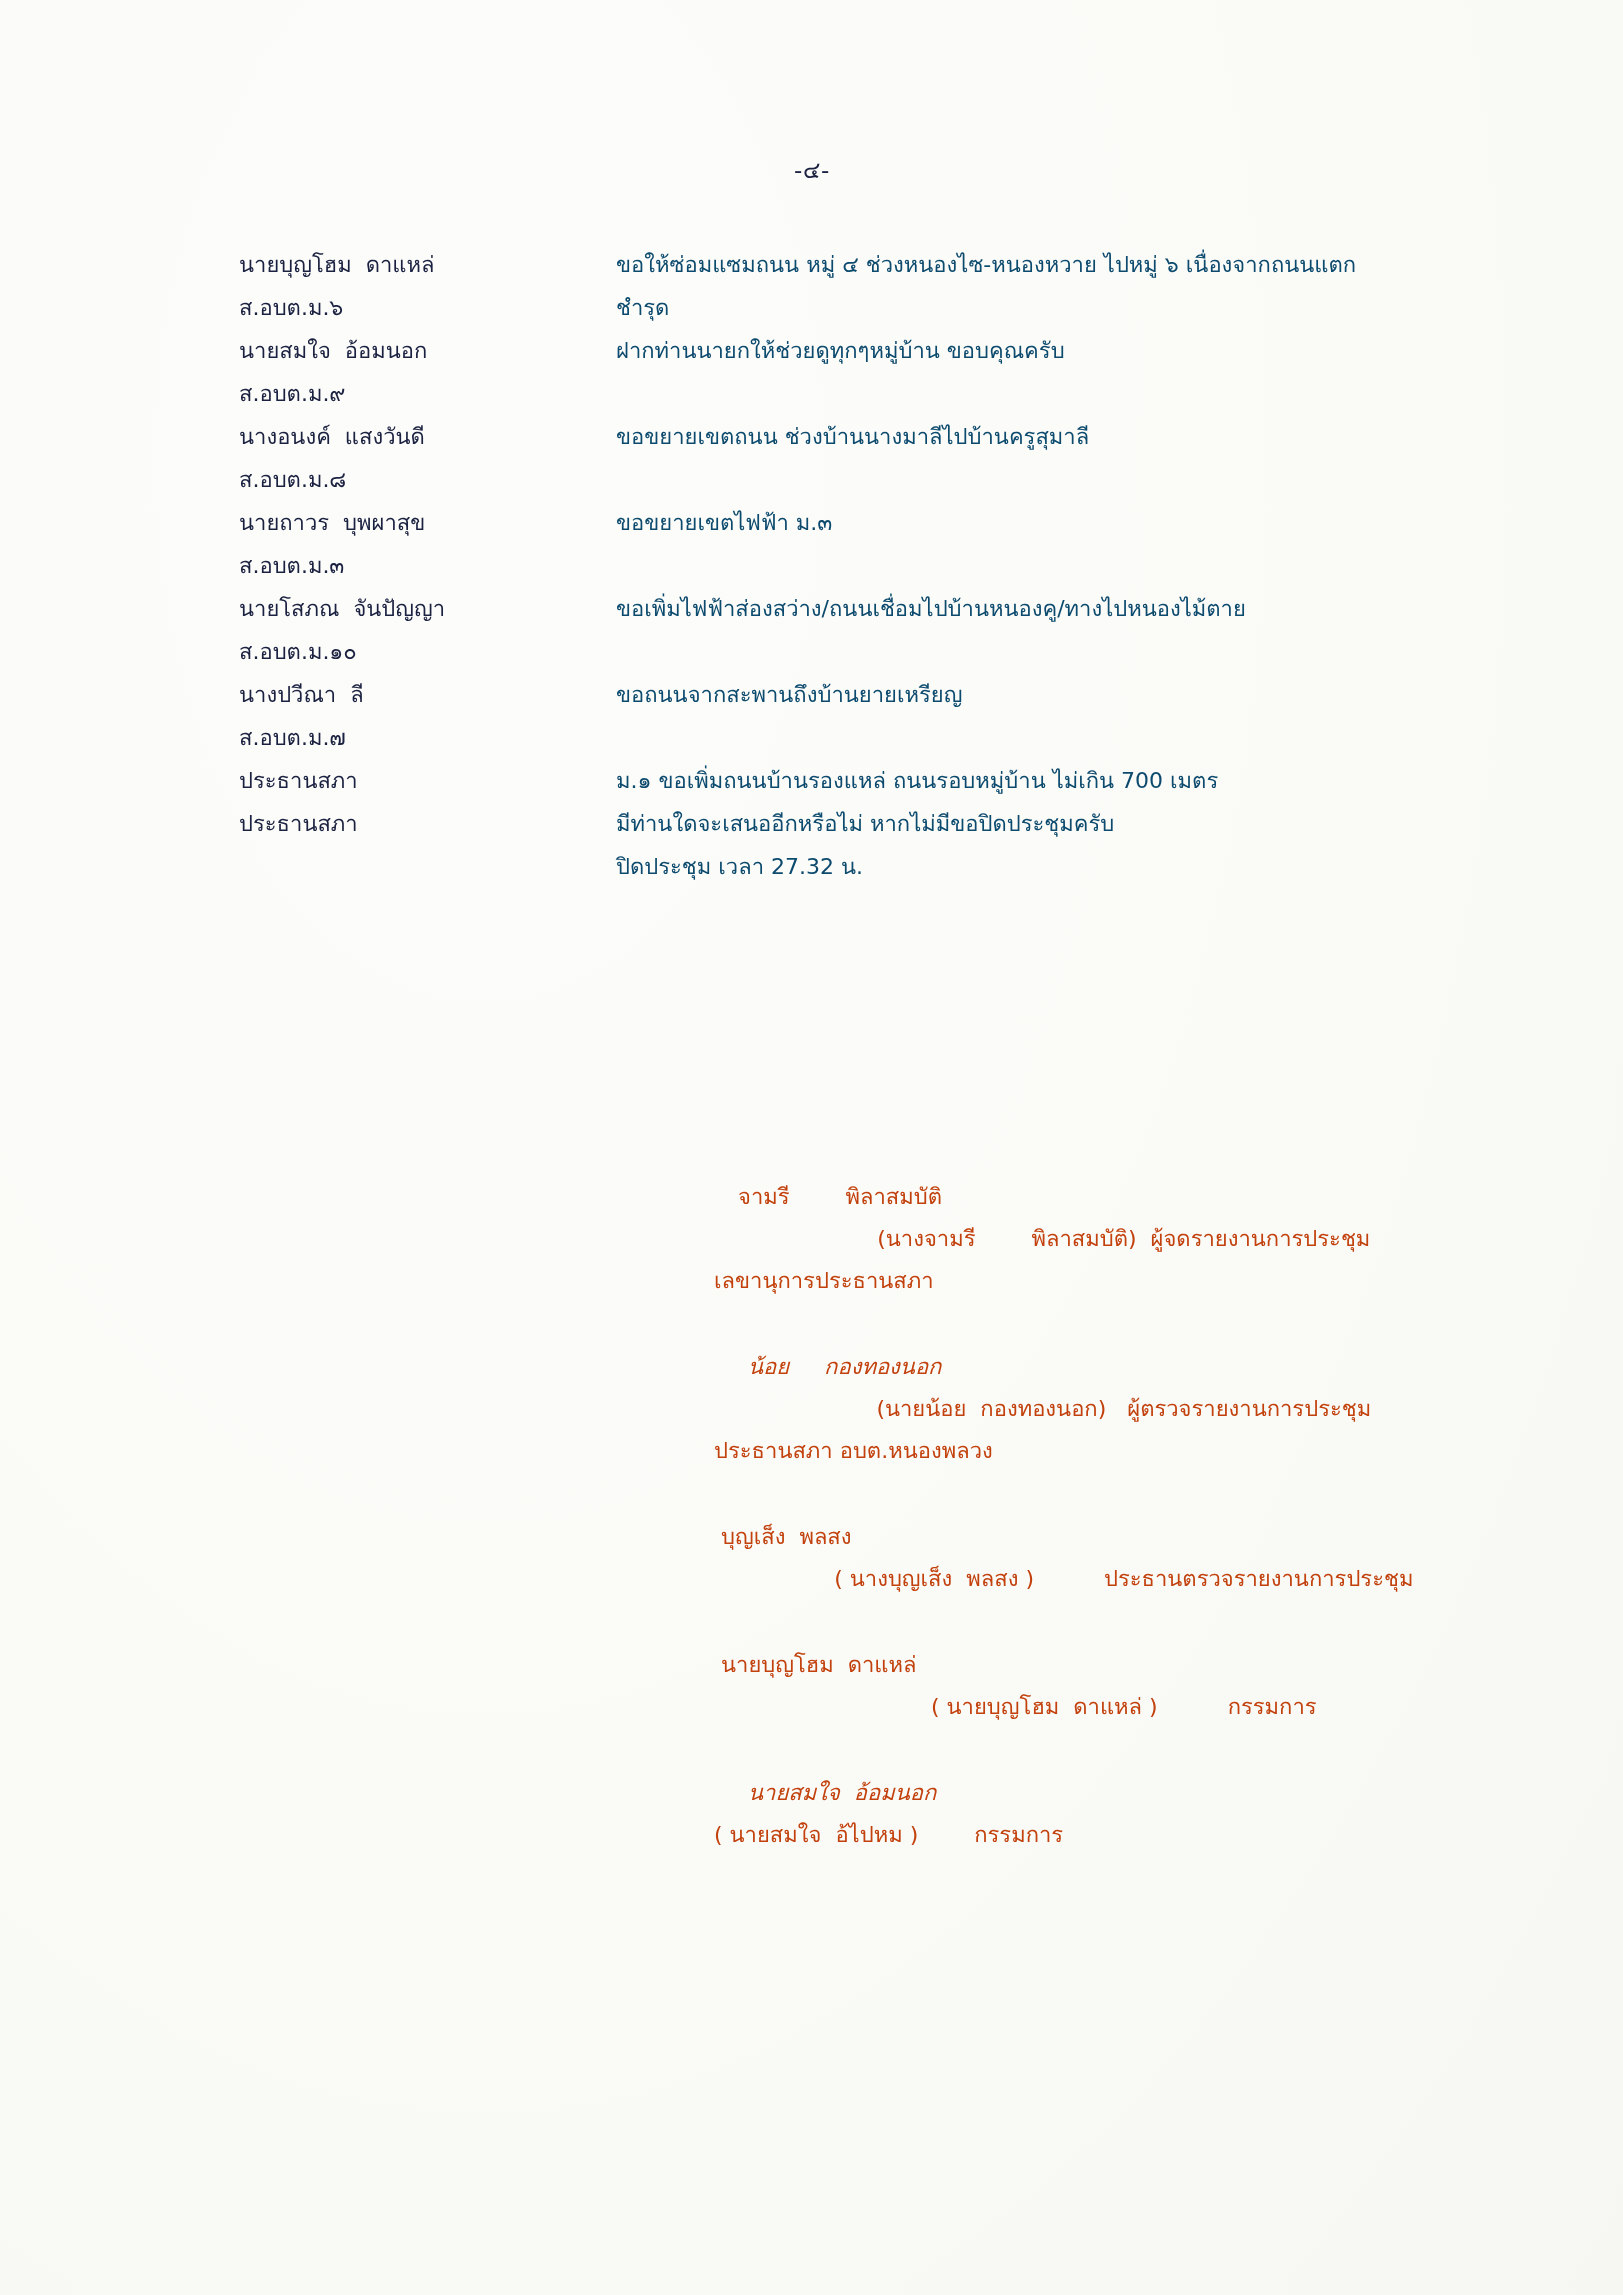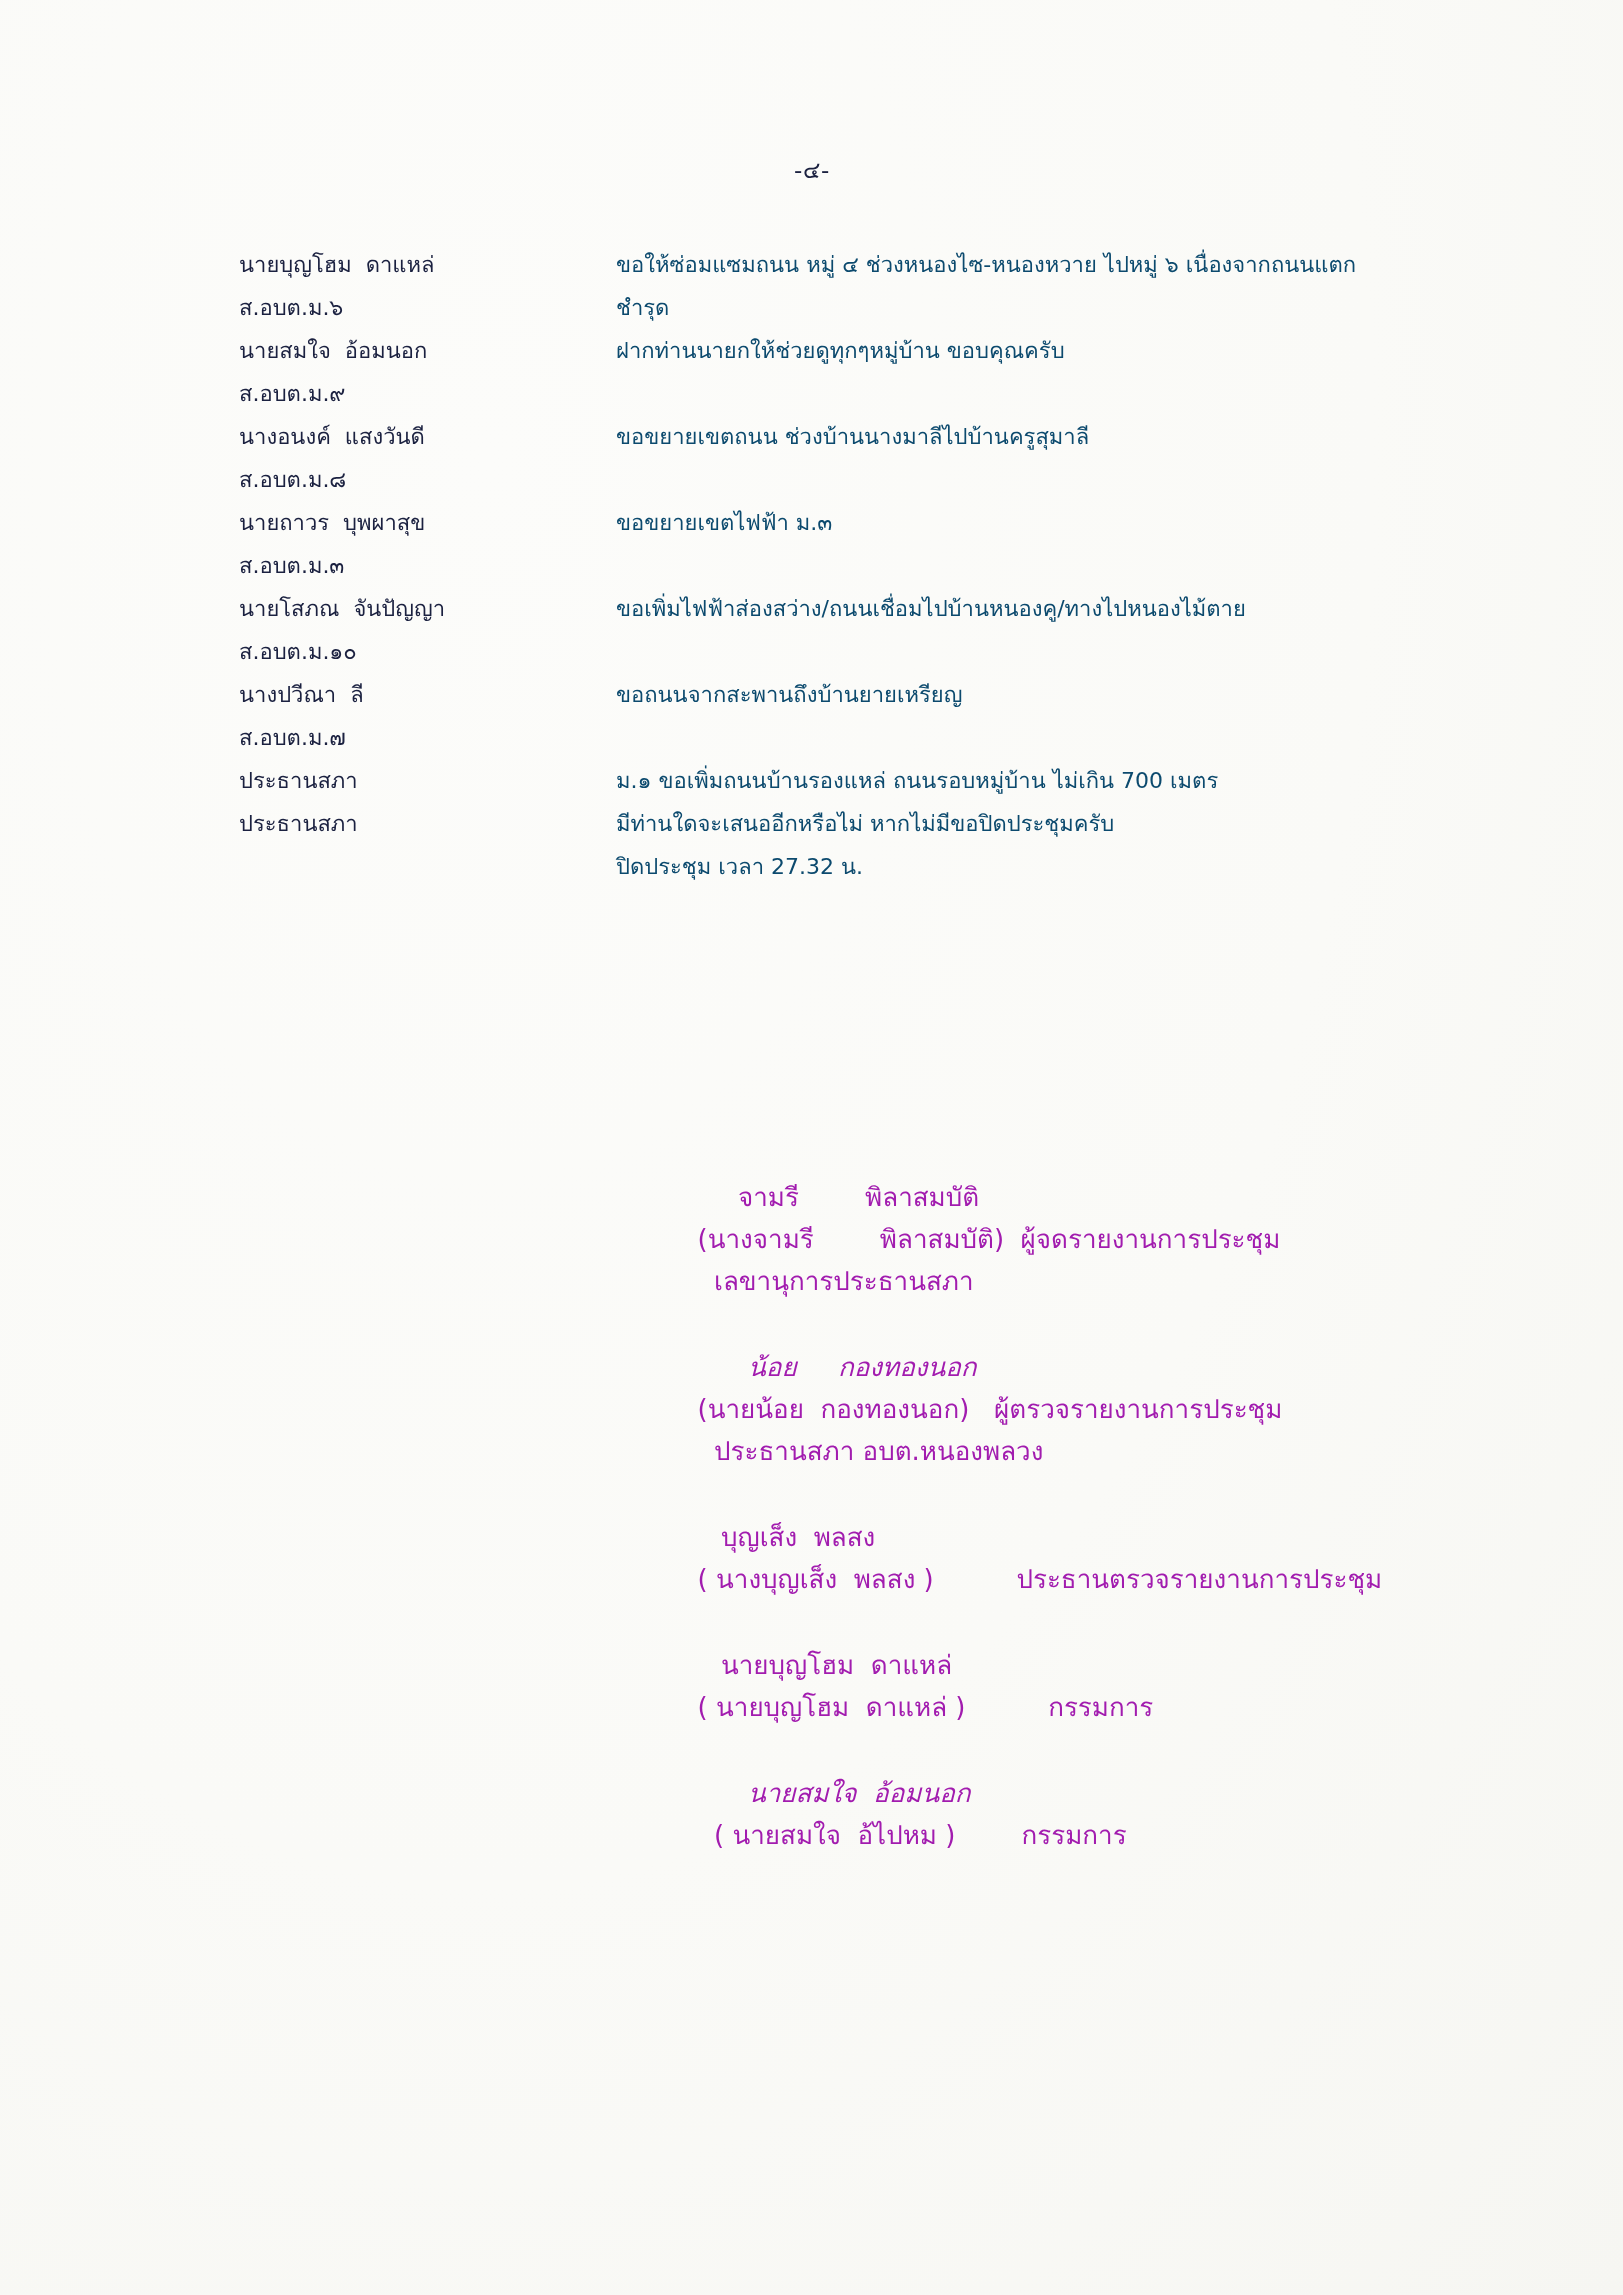--- a/index.html
+++ b/index.html
@@ -71,27 +71,27 @@
 
   
   .signatures {
     position: absolute;
     left: 674px;
     top: 1176px;
     width: 876px;
   }
   .sig-block { margin-bottom: 32px; }
   .sig-line {
-    font-size: 26px;
+    font-size: 22px;
     line-height: 42px;
-    color: #a21caf;
+    color: #c2410c;
     white-space: pre;
   }
   .sig-indent-1 { padding-left: 64px; }
-  .sig-indent-2 { padding-left: 23.6px; }
+  .sig-indent-2 { padding-left: 23.6px; text-align: center; }
   .sig-indent-3 { padding-left: 40px; }
   .sig-indent-4 { padding-left: 74px; font-style: italic; }
   .sig-indent-5 { padding-left: 47px; }
   .sig-role { display: inline-block; }
   .gap-lg { margin-bottom: 44px; }
 </style>
 </head>
 <body>
 
 <div class="page">

